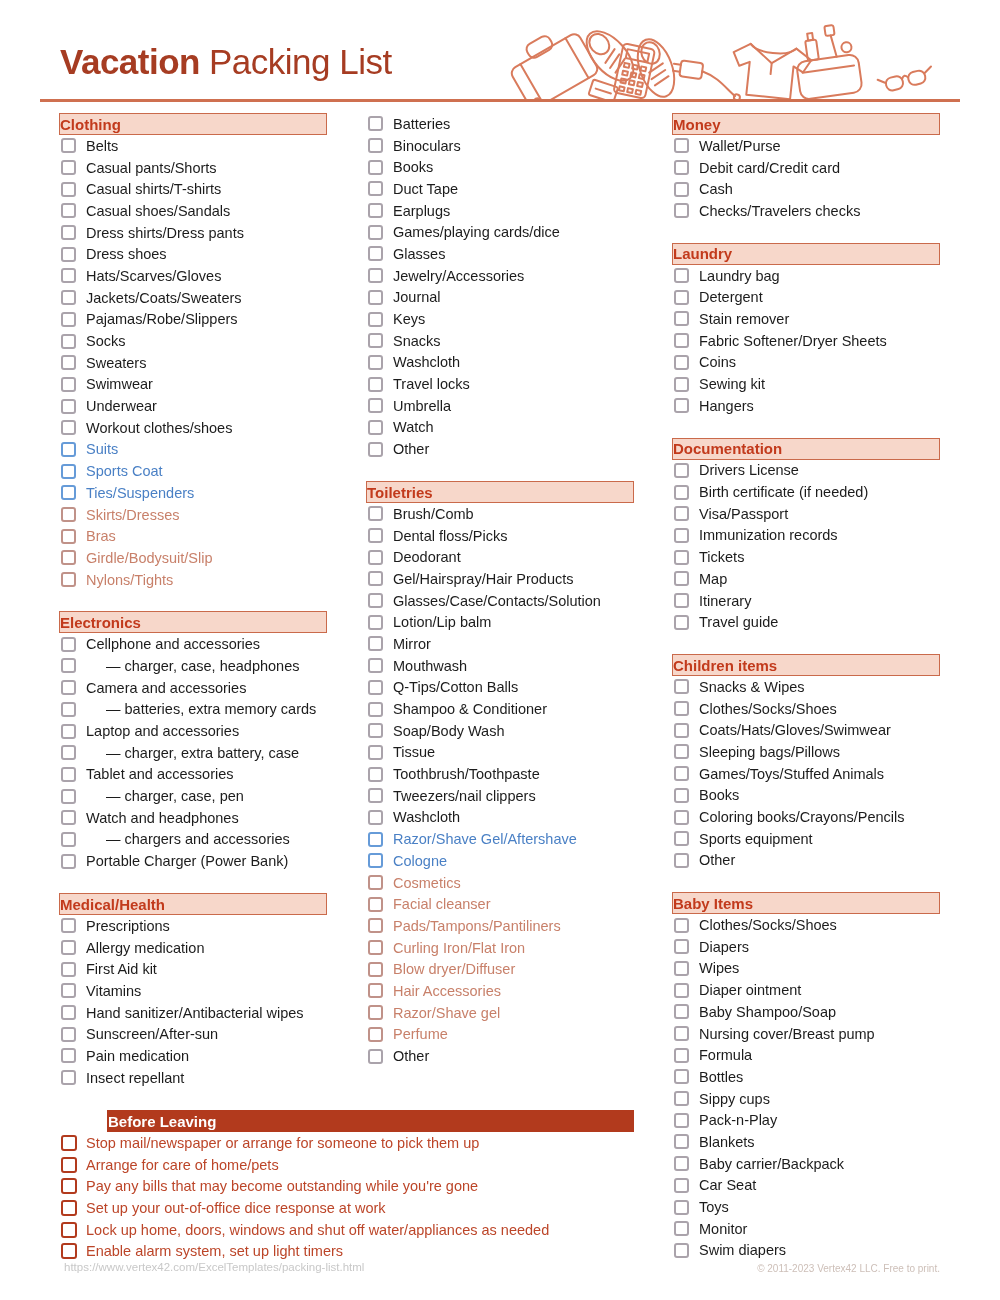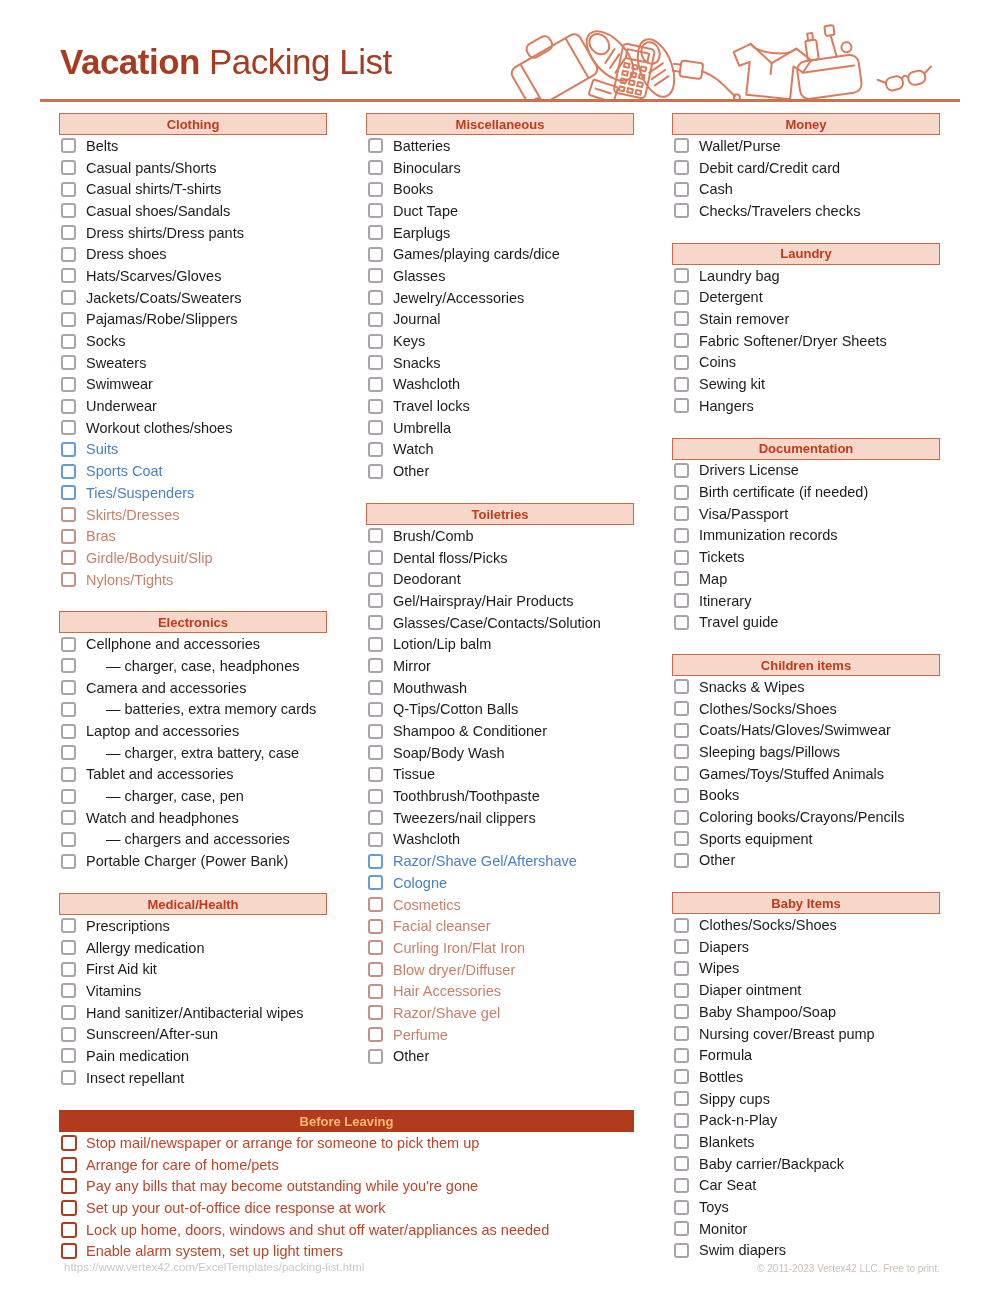--- a/index.html
+++ b/index.html
@@ -10,31 +10,31 @@
          letter-spacing:-0.5px;white-space:nowrap;}
   .title .bold{font-weight:700;}
   .title .rest{margin-left:9px;font-weight:400;}
   .rule{position:absolute;left:40px;top:99px;width:920px;height:3px;background:var(--line);}
   .illus{position:absolute;left:498px;top:12px;}
   .illus .art{stroke:var(--illus);fill:none;stroke-width:2;stroke-linecap:round;stroke-linejoin:round;}
   .col{position:absolute;top:113px;width:268px;}
   #col0{left:59px;} #col1{left:366px;} #col2{left:672px;}
   .section{margin-bottom:21px;}
   .sec-header{box-sizing:border-box;height:22px;background:var(--hdrbg);
-    border:1.5px solid var(--hdrbd);display:flex;align-items:center;justify-content:center;
-    font-size:13px;font-weight:700;color:var(--brick);}
+    border:1.5px solid var(--hdrbd);display:flex;align-items:center;justify-content:flex-start;
+    font-size:15px;font-weight:700;color:var(--brick);}
   .row{height:21.7px;display:flex;align-items:center;padding-left:2px;}
   .cb{box-sizing:border-box;width:15px;height:15px;border:2px solid var(--cbgrey);
       border-radius:3px;margin-right:10px;flex:none;background:#fff;}
   .lbl{font-size:14.5px;color:#1c1c1c;white-space:nowrap;}
   .row.sub .lbl{margin-left:20px;}
   .v-blue .cb{border-color:var(--bluebox);} .v-blue .lbl{color:var(--blue);}
   .v-salmon .cb{border-color:var(--salmonbox);} .v-salmon .lbl{color:var(--salmon);}
   #before{position:absolute;left:59px;top:1110px;width:575px;}
-  #before .sec-header{background:var(--brickbar);border-color:var(--brickbar);color:#fdba74;}
+  #before .sec-header{background:var(--brickbar);border-color:var(--brickbar);color:#ffffff;margin-left:48px;}
   #before .cb{width:16px;height:16px;border:2.5px solid var(--brickbar);margin-right:9px;}
   #before .lbl{color:var(--beforetext);}
   .footer-url{position:absolute;left:64px;top:1261px;font-size:11.5px;color:var(--footgrey);
               text-decoration:none;}
   .footer-copy{position:absolute;right:60px;top:1263px;font-size:10px;color:var(--copycolor);}
 </style>
 </head>
 <body>
 
 <div class="page">
@@ -291,23 +291,20 @@
           <span class="lbl">Pain medication</span>
         </div>
         <div class="row">
           <span class="cb"></span>
           <span class="lbl">Insect repellant</span>
         </div>
       </div>
     </div>
   <div class="col" id="col1">
       <div class="section">
-        <div class="sec-header">
-          <span>Miscellaneous</span>
-        </div>
         <div class="row">
           <span class="cb"></span>
           <span class="lbl">Batteries</span>
         </div>
         <div class="row">
           <span class="cb"></span>
           <span class="lbl">Binoculars</span>
         </div>
         <div class="row">
           <span class="cb"></span>
@@ -438,20 +435,24 @@
           <span class="cb"></span>
           <span class="lbl">Cologne</span>
         </div>
         <div class="row v-salmon">
           <span class="cb"></span>
           <span class="lbl">Cosmetics</span>
         </div>
         <div class="row v-salmon">
           <span class="cb"></span>
           <span class="lbl">Facial cleanser</span>
+        </div>
+        <div class="row v-salmon">
+          <span class="cb"></span>
+          <span class="lbl">Pads/Tampons/Pantiliners</span>
         </div>
         <div class="row v-salmon">
           <span class="cb"></span>
           <span class="lbl">Curling Iron/Flat Iron</span>
         </div>
         <div class="row v-salmon">
           <span class="cb"></span>
           <span class="lbl">Blow dryer/Diffuser</span>
         </div>
         <div class="row v-salmon">

